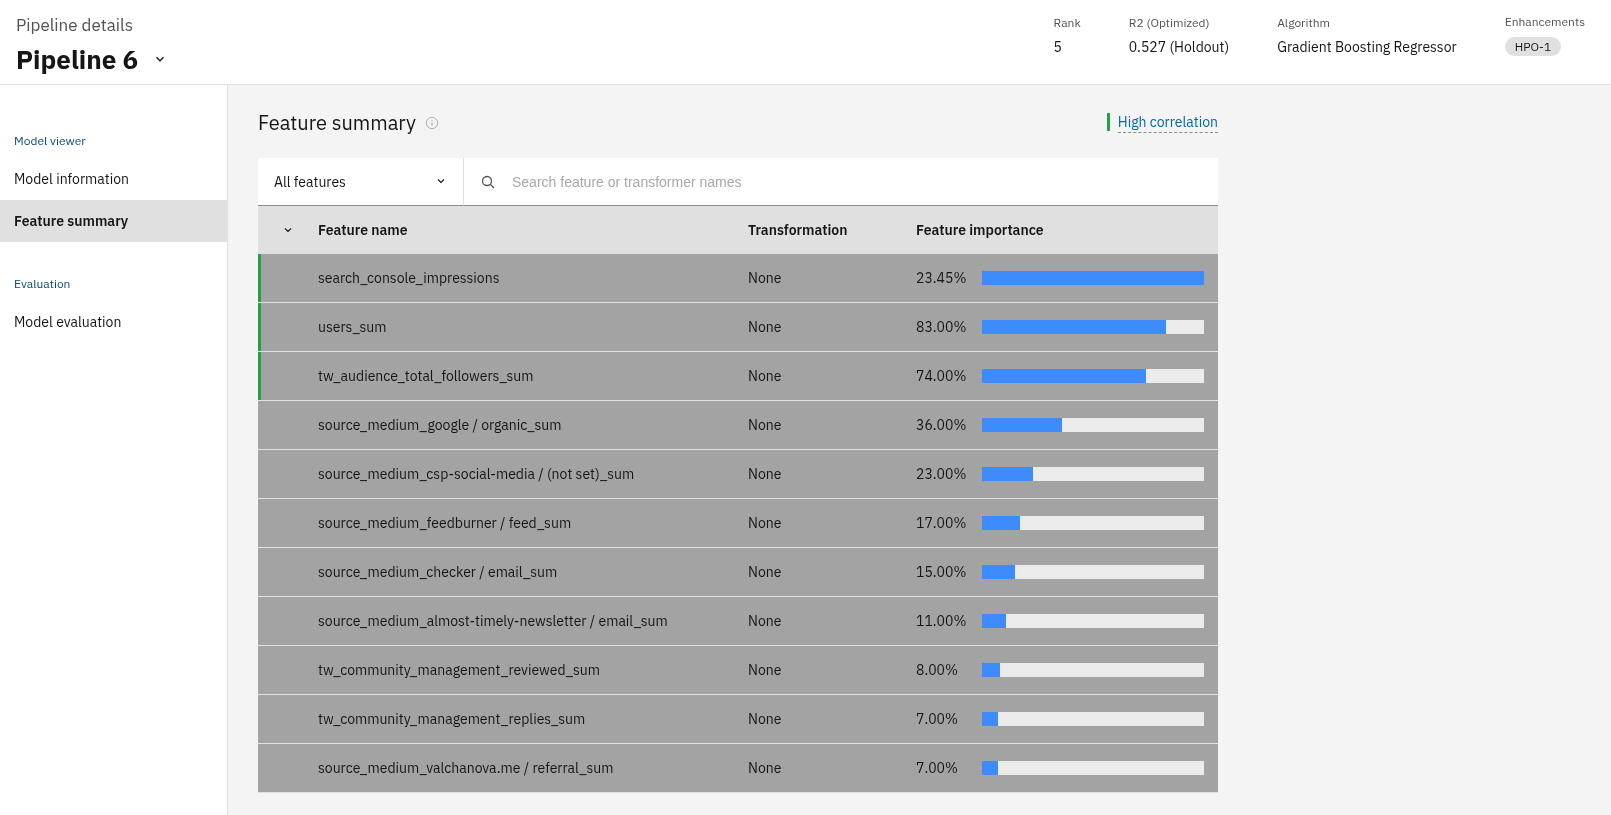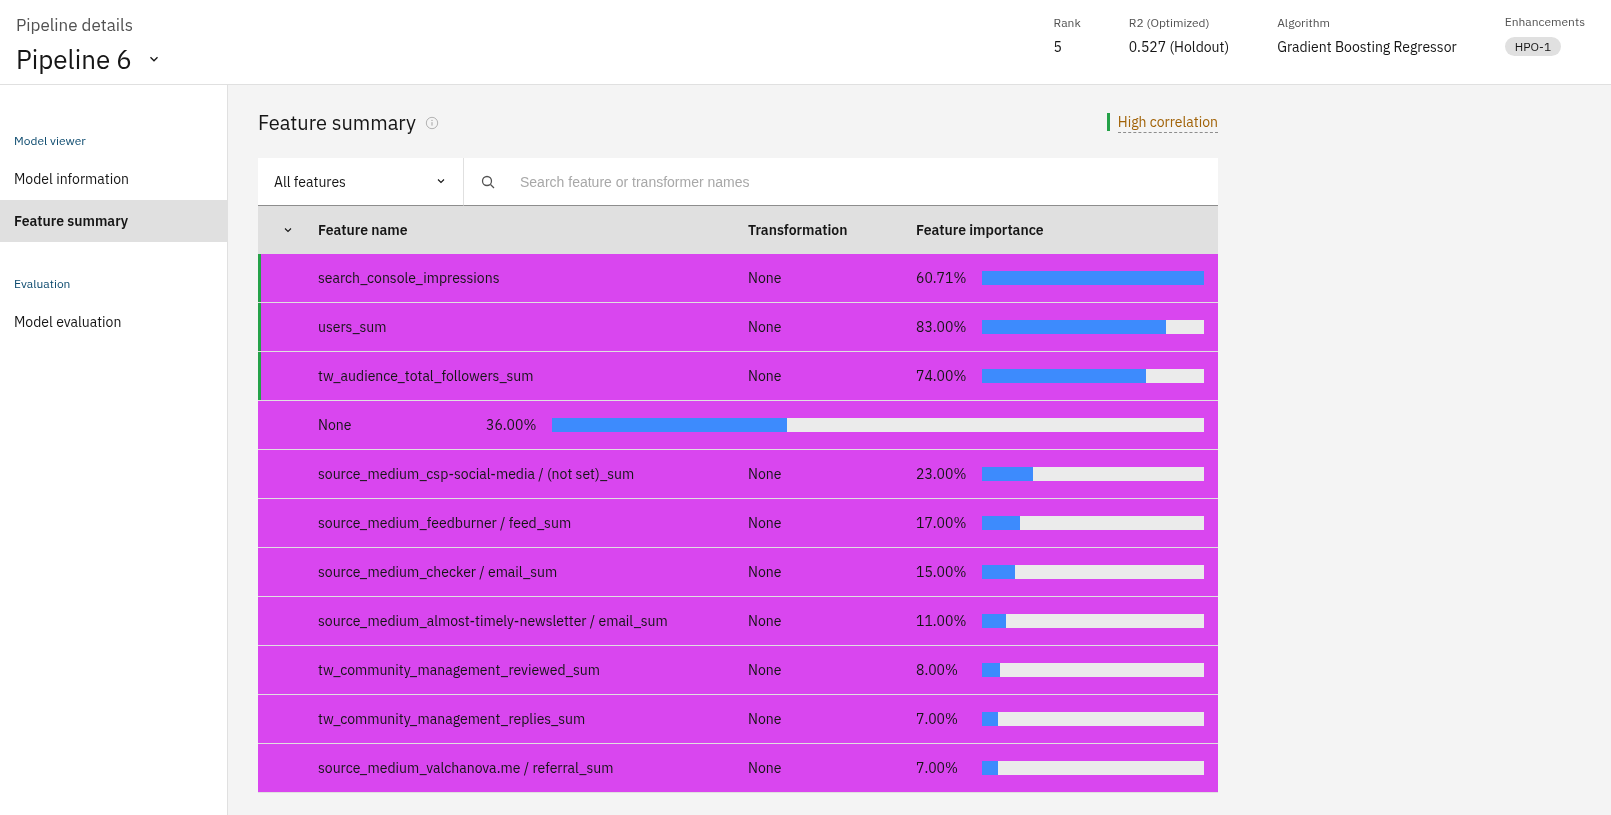--- a/index.html
+++ b/index.html
@@ -27,21 +27,21 @@
     color: #525252;
     margin-bottom: 6px;
   }
   .pipeline-title-row {
     display: flex;
     align-items: center;
     gap: 14px;
   }
   .pipeline-title {
     font-size: 26px;
-    font-weight: 400;
+    font-weight: 700;
     color: #161616;
   }
   .chevron-down {
     width: 16px; height: 16px;
     display: inline-flex; align-items: center; justify-content: center;
     color: #161616;
   }
   .header-right {
     display: flex;
     gap: 48px;
@@ -119,21 +119,21 @@
     align-items: center;
     gap: 8px;
   }
   .info-icon {
     width:16px; height:16px; color:#a8a8a8;
     display:inline-flex; align-items:center; justify-content:center;
   }
   .high-corr {
     display:flex; gap:8px;
     font-size: 14px;
-    color: #a16207;
+    color: #0369a1;
   }
   .high-corr-bar {
     width: 3px; height: 18px; background: #24a148;
   }
   .high-corr-text {
     border-bottom: 1px dashed #8d8d8d;
     padding-bottom: 1px;
   }
   .filter-row {
     display:flex;
@@ -147,32 +147,32 @@
     display:flex; align-items:center; justify-content:space-between;
     padding: 0 16px;
     font-size:14px;
     cursor:pointer;
   }
   .search-box {
     flex:1;
     height:48px;
     display:flex; align-items:center;
     padding: 0 16px;
-    gap: 24px;
+    gap: 16px;
     border-bottom: 1px solid #8d8d8d;
   }
   .search-icon { width:16px; height:16px; color:#525252; }
   .search-input {
     border:none; outline:none; flex:1;
     font-size:14px; color:#525252;
     background:transparent;
   }
   .search-input::placeholder { color: #a8a8a8; }
   .table {
-    background:#d946ef;
+    background:#a3a3a3;
   }
   .thead {
     background:#e0e0e0;
     display:flex;
     align-items:center;
     height: 48px;
     font-size: 14px;
     font-weight: 600;
   }
   .col-expand { width: 60px; display:flex; align-items:center; justify-content:center;}
@@ -313,21 +313,21 @@
           <div class="col-name">Feature name</div>
           <div class="col-trans">Transformation</div>
           <div class="col-imp-bar">Feature importance</div>
         </div>
         <div id="tbody">
             <div class="trow hc">
               <div class="col-expand"></div>
               <div class="col-name">search_console_impressions</div>
               <div class="col-trans">None</div>
               <div class="imp-cell">
-                <span class="imp-text">60.71%</span>
+                <span class="imp-text">23.45%</span>
                 <div class="bar-bg">
                   <div class="bar-fill" style="width:100%"></div>
                 </div>
               </div>
             </div>
             <div class="trow hc">
               <div class="col-expand"></div>
               <div class="col-name">users_sum</div>
               <div class="col-trans">None</div>
               <div class="imp-cell">
@@ -343,20 +343,21 @@
               <div class="col-trans">None</div>
               <div class="imp-cell">
                 <span class="imp-text">74.00%</span>
                 <div class="bar-bg">
                   <div class="bar-fill" style="width:74%"></div>
                 </div>
               </div>
             </div>
             <div class="trow">
               <div class="col-expand"></div>
+              <div class="col-name">source_medium_google / organic_sum</div>
               <div class="col-trans">None</div>
               <div class="imp-cell">
                 <span class="imp-text">36.00%</span>
                 <div class="bar-bg">
                   <div class="bar-fill" style="width:36%"></div>
                 </div>
               </div>
             </div>
             <div class="trow">
               <div class="col-expand"></div>

